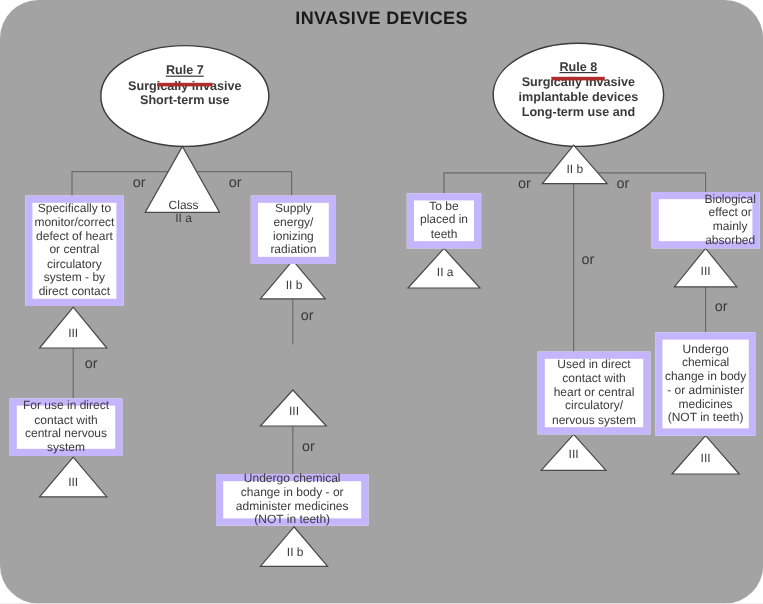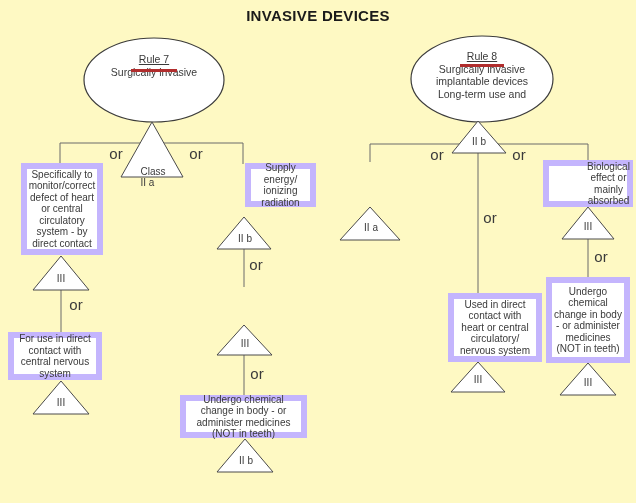--- a/index.html
+++ b/index.html
@@ -1,39 +1,41 @@
 <!DOCTYPE html>
 <html><head>
 <meta charset="utf-8">
 <style>
   html, body { margin: 0; padding: 0; background: #ffffff; }
   .canvas {
     position: relative;
     width: 636px;
     height: 503px;
-    background: #fef9c3;
+    background: #a3a3a3;
     font-family: "Liberation Sans", sans-serif;
     overflow: hidden;
+    border-radius: 32px;
   }
   svg.layer { position: absolute; left: 0; top: 0; }
   .title {
     position: absolute;
     left: 0; right: 0; top: 7px;
     text-align: center;
     font-size: 15px;
     font-weight: bold;
     letter-spacing: 0.3px;
     color: #1b1b1b;
   }
   .ellipse-text {
     position: absolute;
     text-align: center;
     color: #3a3a3a;
     font-size: 10.5px;
     line-height: 12.5px;
+    font-weight: bold;
   }
   .rule-name { text-decoration: underline; }
   .red-bar { position: absolute; height: 3px; }
   .box {
     position: absolute;
     box-sizing: border-box;
     border: 6px solid #c4b5fd;
     background: #ffffff;
     display: flex;
     align-items: center;
@@ -43,26 +45,27 @@
     line-height: 11.5px;
     color: #3a3a3a;
     padding: 1px 2px;
   }
   .tri-label {
     position: absolute;
     transform: translateX(-50%);
     font-size: 10px;
     color: #3a3a3a;
     white-space: nowrap;
+    text-align: center;
   }
   .tri-label.two-line { line-height: 11px; }
   .or-label {
     position: absolute;
     transform: translateX(-50%);
-    font-size: 15px;
+    font-size: 12px;
     color: #3a3a3a;
   }
 </style>
 </head>
 <body>
 
 <div class="canvas">
 
   <svg class="layer" width="636" height="503" viewBox="0 0 636 503">
 
@@ -94,20 +97,21 @@
       <polygon points="588,207 562,239 614,239"></polygon>
       <polygon points="588,363 560,395 616,395"></polygon>
     </g>
   </svg>
 
   <div class="title">INVASIVE DEVICES</div>
 
   <div class="ellipse-text" style="left:84px; top:53px; width:140px;">
     <div class="rule-name">Rule 7</div>
     <div>Surgically invasive</div>
+    <div>Short-term use</div>
   </div>
   <div class="red-bar" style="left: 131px; top: 69px; width: 46px; background-color: rgb(177, 45, 45);"></div>
 
   <div class="ellipse-text" style="left:410px; top:50px; width:144px;text-align:center;">
     <div class="rule-name">Rule 8</div>
     <div>Surgically invasive</div>
     <div>implantable devices</div>
     <div>Long-term use and</div>
   </div>
   <div class="red-bar" style="left: 460px; top: 64px; width: 44px; background-color: rgb(177, 45, 45);"></div>
@@ -115,28 +119,29 @@
   <div class="tri-label two-line" style="left:153px; top:146px;margin-top:20px;">
     <div>Class</div>
     <div>II a</div>
   </div>
 
   <div class="box" style="left:21px; top:163px; width:82px; height:92px;">Specifically to monitor/correct defect of heart or central circulatory system - by direct contact</div>
   <div class="tri-label" style="left:61px; top:273px;">III</div>
   <div class="box" style="left:8px; top:332px; width:94px; height:48px;">For use in direct contact with central nervous system</div>
   <div class="tri-label" style="left:61px; top:397px;">III</div>
 
-  <div class="box" style="left:209px; top:163px; width:71px; height:44px;margin-left:36px;">Supply energy/ ionizing radiation</div>
+  <div class="box" style="left:209px; top:163px; width:71px; height:57px;">Supply energy/ ionizing radiation</div>
   <div class="tri-label" style="left:245px; top:233px;">II b</div>
   <div class="tri-label" style="left:245px; top:338px;">III</div>
   <div class="box" style="left:180px; top:395px; width:127px; height:43px;">Undergo chemical change in body - or administer medicines (NOT in teeth)</div>
   <div class="tri-label" style="left:246px; top:455px;">II b</div>
 
   <div class="tri-label" style="left:479px; top:136px;">II b</div>
 
+  <div class="box" style="left:339px; top:161px; width:62px; height:46px;">To be placed in teeth</div>
   <div class="tri-label" style="left:371px; top:222px;">II a</div>
 
   <div class="box" style="left:448px; top:293px; width:94px; height:69px;">Used in direct contact with heart or central circulatory/ nervous system</div>
   <div class="tri-label" style="left:478px; top:374px;">III</div>
 
   <div class="box" style="left:543px; top:160px; width:90px; height:47px;padding-left:43px;">Biological effect or mainly absorbed</div>
   <div class="tri-label" style="left:588px; top:221px;">III</div>
   <div class="box" style="left:546px; top:277px; width:84px; height:86px;">Undergo chemical change in body - or administer medicines (NOT in teeth)</div>
   <div class="tri-label" style="left:588px; top:377px;">III</div>
 

